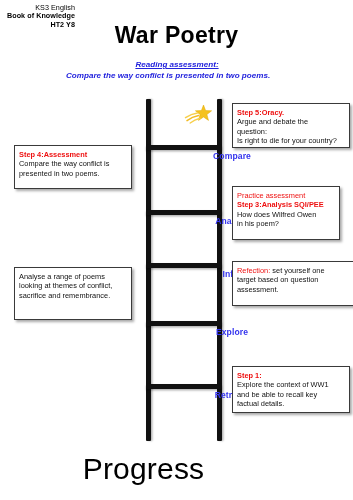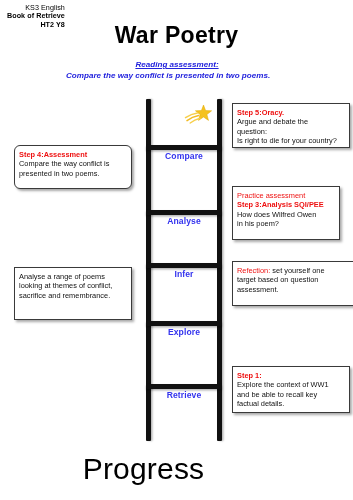--- a/index.html
+++ b/index.html
@@ -63,20 +63,21 @@
     padding-left: 2px;
   }
 
   
   #ladder {
     position: absolute;
     left: 146px;
     top: 99px;
     width: 76px;
     height: 342px;
+    padding-left: 48px;
   }
   .rail {
     position: absolute;
     top: 0;
     width: 5px;
     height: 342px;
     background: #111111;
     border-radius: 1px;
     box-shadow: 1.5px 0 2px rgba(0,0,0,0.30);
   }
@@ -132,21 +133,21 @@
     font-weight: normal;
     display: block;
   }
   .callout .hl-inline {
     color: #ee1111;
     font-weight: normal;
   }
   .callout .txt { display: block; }
 
   #callout-step5 { left: 232px; top: 103px; width: 118px; height: 45px; }
-  #callout-step4 { left: 14px;  top: 145px; width: 118px; height: 44px; border-radius: 6px; }
+  #callout-step4 { left: 14px;  top: 145px; width: 118px; height: 44px; }
   #callout-step3 { left: 232px; top: 186px; width: 108px; height: 54px; }
   #callout-step2 { left: 14px;  top: 267px; width: 118px; height: 53px; }
   #callout-reflection { left: 232px; top: 261px; width: 130px; height: 45px; }
   #callout-step1 { left: 232px; top: 366px; width: 118px; height: 47px; }
 
   
   #footer-word {
     position: absolute;
     left: 0;
     top: 452px;
@@ -155,21 +156,21 @@
     font-size: 30px;
     font-weight: 300;
     letter-spacing: 0.2px;
   }
 </style>
 </head>
 <body>
 
 <div id="header-block">
   <div class="hdr-line">KS3 English</div>
-  <div class="hdr-line bold">Book of Retrieve</div>
+  <div class="hdr-line bold">Book of Knowledge</div>
   <div class="hdr-line bold">HT2 Y8</div>
 </div>
 
 <div id="page-title">War Poetry</div>
 
 <div id="assessment-prompt">
   <span class="ul">Reading assessment:</span>
   <span class="body-line">Compare the way conflict is presented in two poems.</span>
 </div>
 

